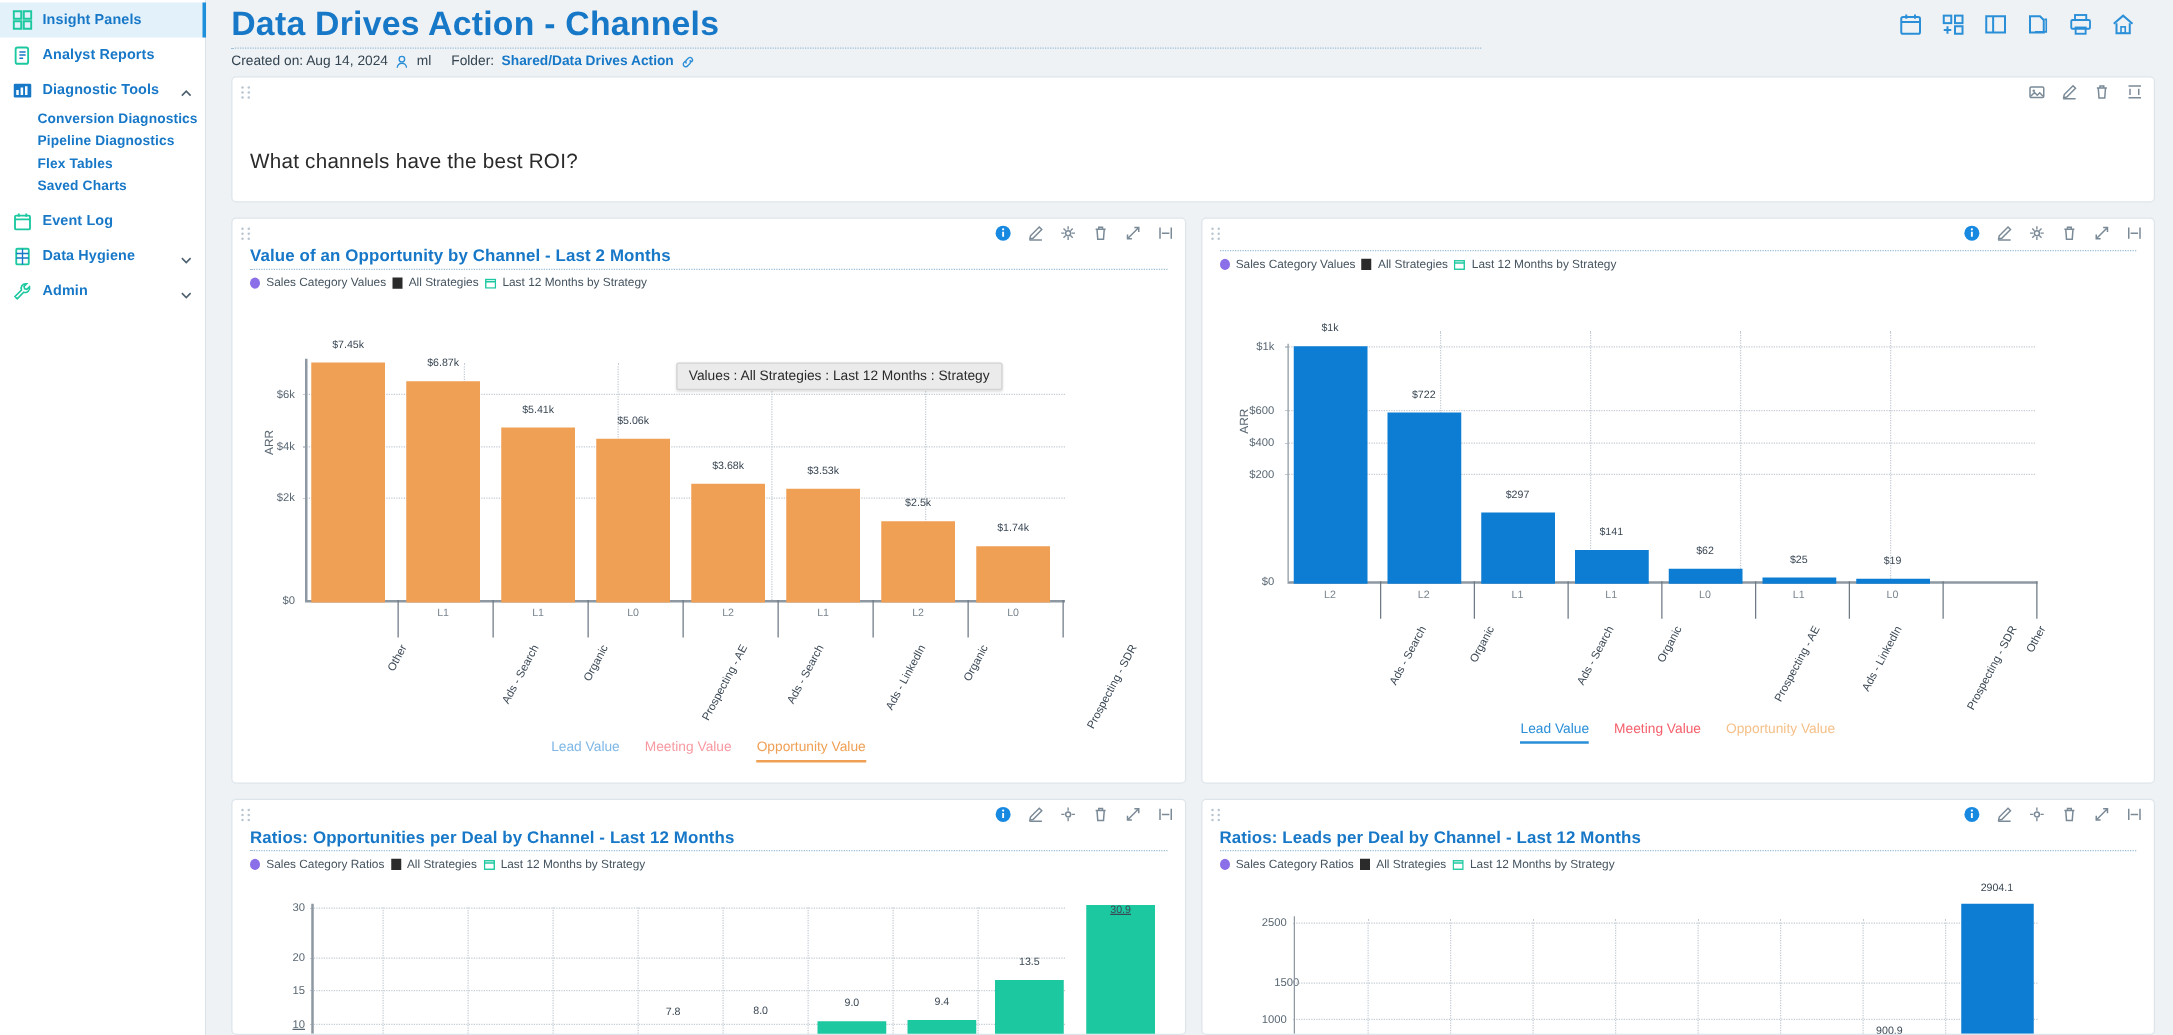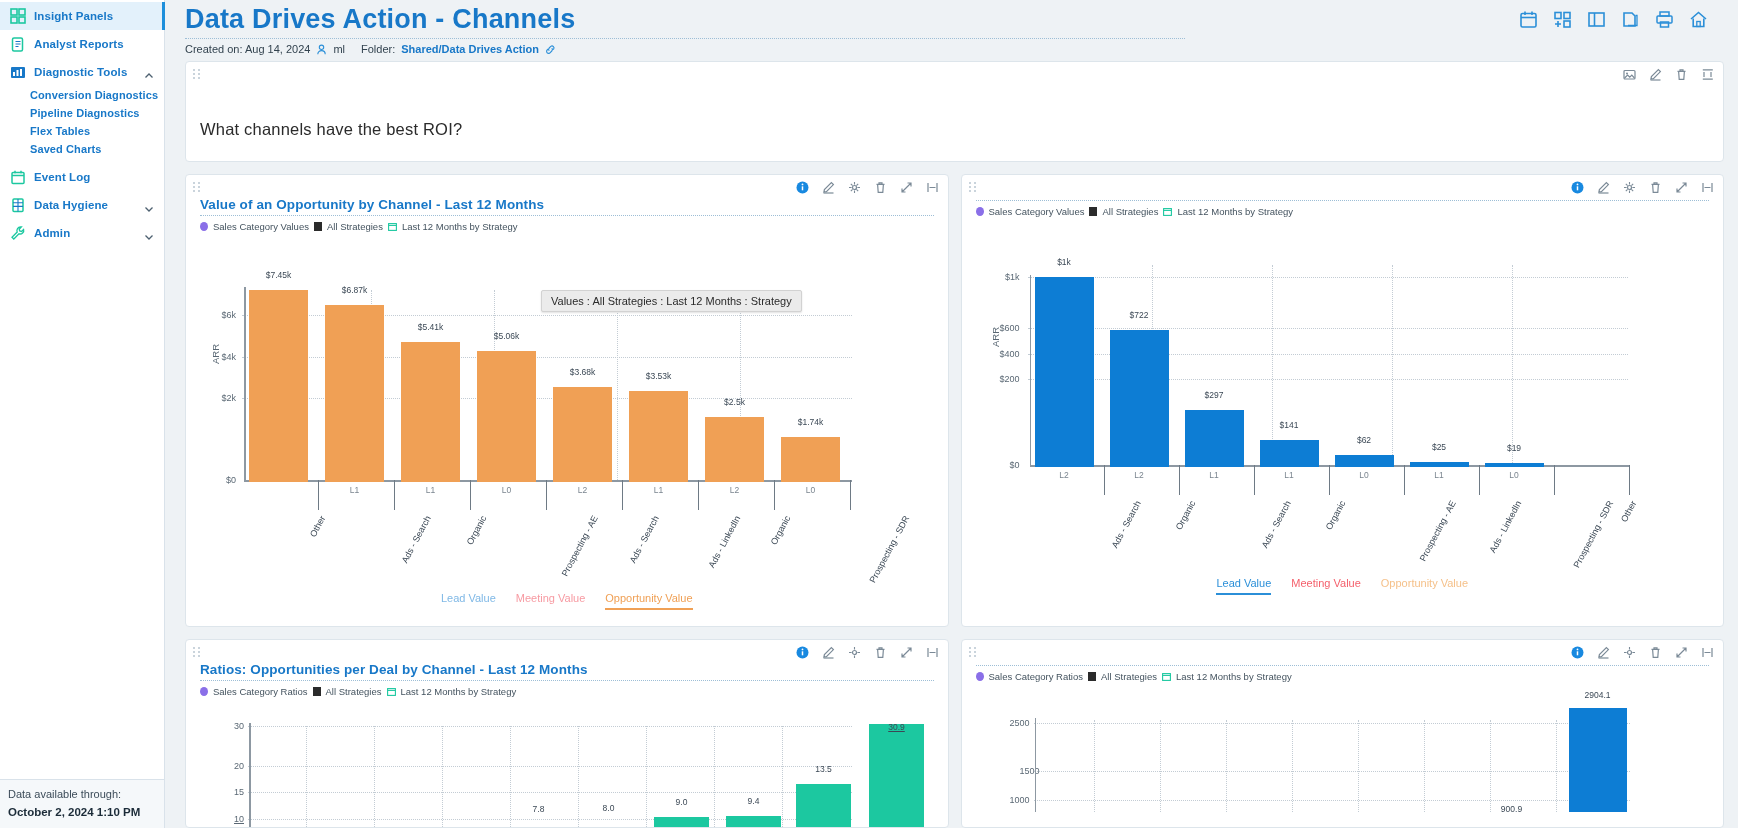--- a/index.html
+++ b/index.html
@@ -269,24 +269,20 @@
         </span>
         <span class="nav-label">Admin</span>
         <span class="nav-caret">
           <svg viewBox="0 0 10 10" width="10" height="10">
               <path d="M1.5 3.5L5 7l3.5-3.5" fill="none" stroke="#4d6070" stroke-width="1.3"></path>
             </svg>
         </span>
       </div>
     </nav>
 
-    <div class="sidebar-foot">
-      <div class="foot-l1">Data available through:</div>
-      <div class="foot-l2">October 2, 2024 1:10 PM</div>
-    </div>
   </aside>
 
   <div class="main">
 
     <div class="topbar">
       <div class="title-row">
         <div>
           <div class="page-title">Data Drives Action - Channels</div>
         </div>
         <div class="topbar-icons">
@@ -435,21 +431,21 @@
                 </svg>
             </span>
             <span class="ptool">
               <svg viewBox="0 0 13 13" width="13" height="13">
                   <path d="M2 2v9M11 2v9M3.5 6.5h6" fill="none" stroke="#7b8a97" stroke-width="1.2"></path>
                 </svg>
             </span>
           </div>
 
           <div class="chart-head">
-            <div class="chart-title">Value of an Opportunity by Channel - Last 12 Months</div>
+            <div class="chart-title">Value of an Opportunity by Channel - Last 2 Months</div>
             <div class="chart-rule"></div>
             <div class="chart-legend">
               <span class="lg-dot"></span>
               <span>Sales Category  Values</span>
               <span class="lg-sq"></span>
               <span>All Strategies</span>
               <span class="lg-cal">
                 <svg viewBox="0 0 9 9" width="9" height="9">
                     <rect x="0.6" y="1.6" width="7.8" height="6.8" fill="none" stroke="#1cc8a0" stroke-width="1.1"></rect>
                     <path d="M0.6 3.4h7.8" stroke="#1cc8a0" stroke-width="1.1"></path>
@@ -822,20 +818,21 @@
                 </svg>
             </span>
             <span class="ptool">
               <svg viewBox="0 0 13 13" width="13" height="13">
                   <path d="M2 2v9M11 2v9M3.5 6.5h6" fill="none" stroke="#7b8a97" stroke-width="1.2"></path>
                 </svg>
             </span>
           </div>
 
           <div class="chart-head">
+            <div class="chart-title">Ratios: Leads per Deal by Channel - Last 12 Months</div>
             <div class="chart-rule"></div>
             <div class="chart-legend">
               <span class="lg-dot"></span>
               <span>Sales Category  Ratios</span>
               <span class="lg-sq"></span>
               <span>All Strategies</span>
               <span class="lg-cal">
                 <svg viewBox="0 0 9 9" width="9" height="9">
                     <rect x="0.6" y="1.6" width="7.8" height="6.8" fill="none" stroke="#1cc8a0" stroke-width="1.1"></rect>
                     <path d="M0.6 3.4h7.8" stroke="#1cc8a0" stroke-width="1.1"></path>

